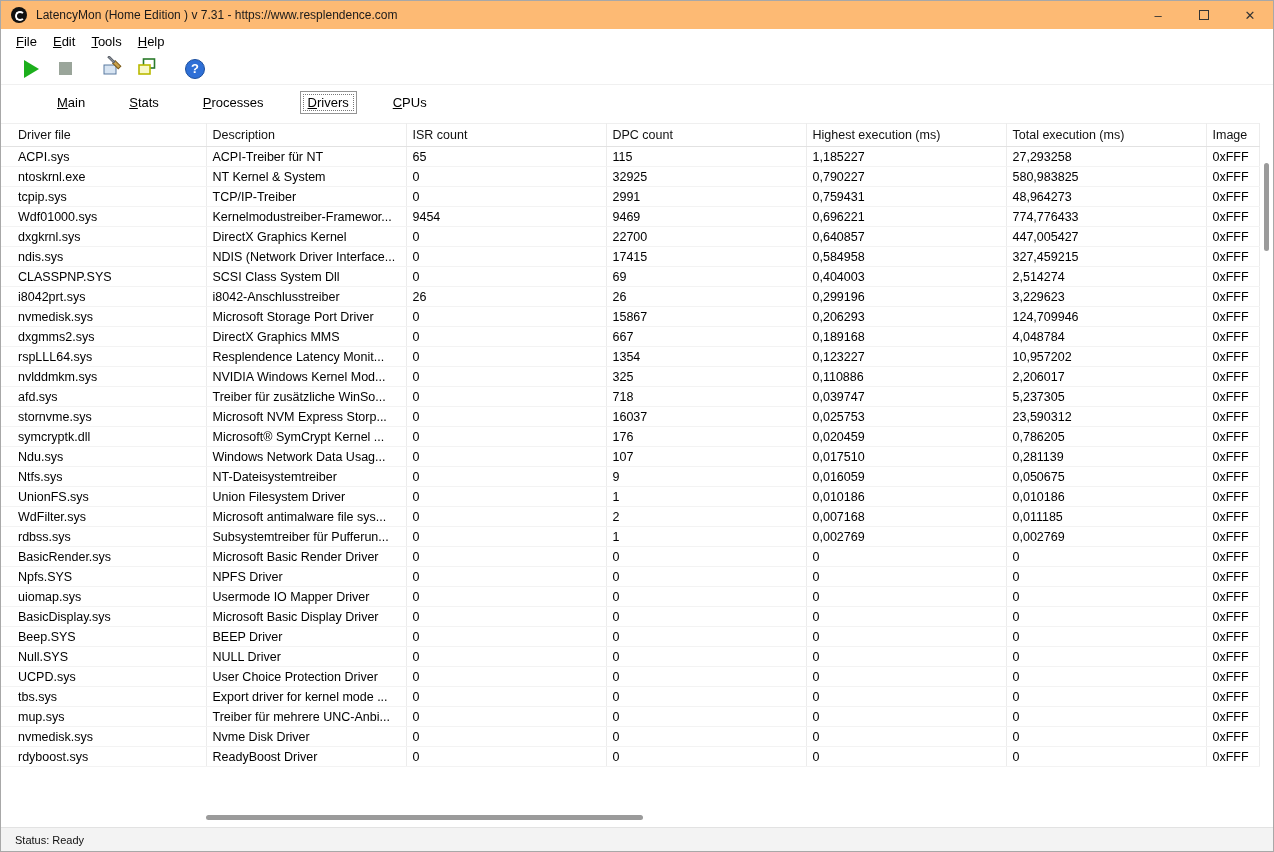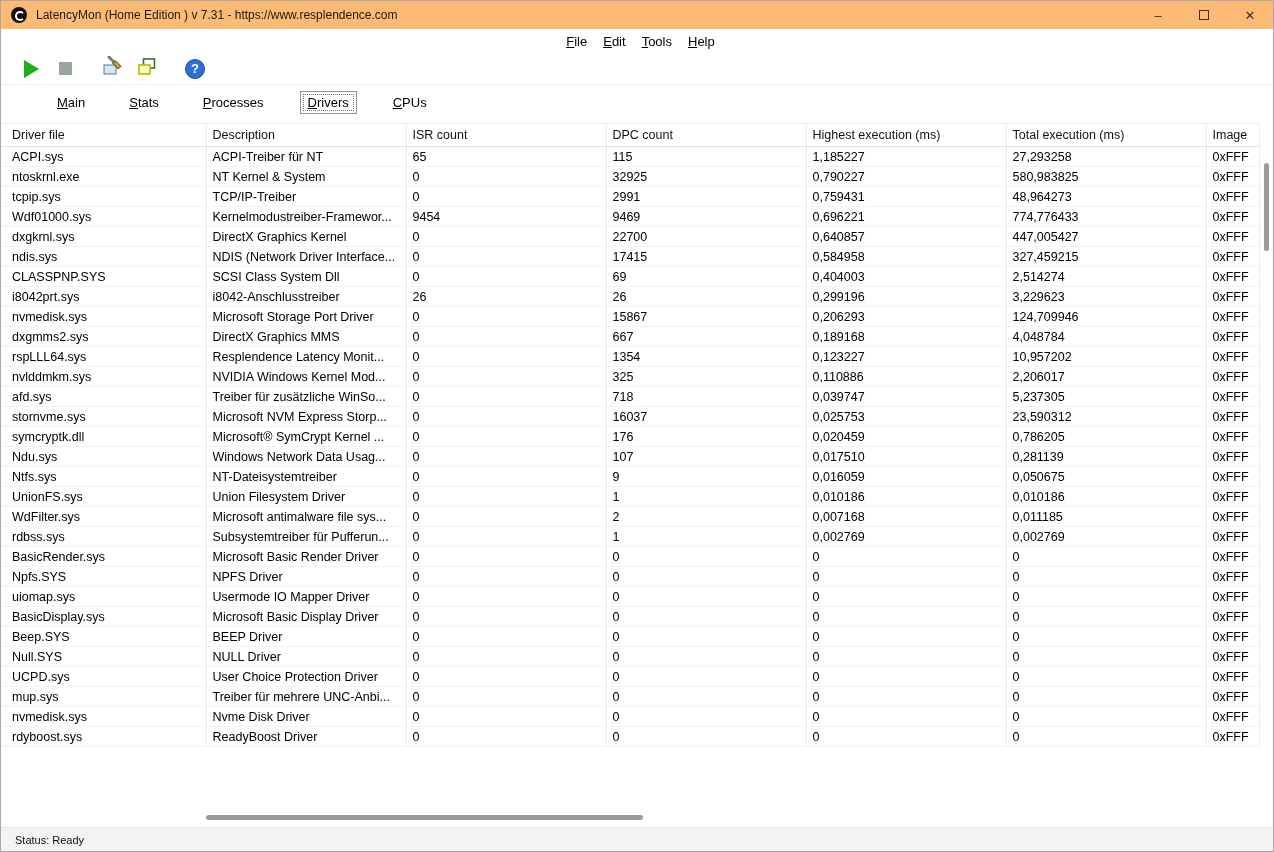--- a/index.html
+++ b/index.html
@@ -16,21 +16,21 @@
   .app-icon::after { content:""; position:absolute; left:4px; top:4px; width:6px; height:6px;
               border:2px solid #fff; border-right-color:transparent; border-radius:50%; }
   .title-text { font-size:12px; margin-left:9px; color:#1a1a1a; white-space:nowrap; }
   .win-btns { margin-left:auto; display:flex; height:28px; }
   .win-btn { width:46px; height:28px; display:flex; align-items:center; justify-content:center;
              font-size:13px; color:#333; background:transparent; border:none; cursor:default; }
   .max-glyph { width:10px; height:10px; border:1px solid #333; display:inline-block; }
 
   
   .menubar { height:24px; flex:0 0 24px; display:flex; align-items:center; padding-left:7px;
-             background:#fff;justify-content:center; }
+             background:#fff; }
   .menu-item { font-size:13px; padding:3px 8px; background:none; border:none; cursor:default;
                font-family:"Liberation Sans", sans-serif; }
 
   
   .toolbar { height:32px; flex:0 0 32px; display:flex; align-items:center; padding-left:16px;
              background:#fff; border-bottom:1px solid #f0f0f0; }
   .tbtn { width:28px; height:26px; display:flex; align-items:center; justify-content:center;
           background:none; border:none; cursor:default; margin-right:6px; }
   .play-shape { width:0; height:0; border-left:15px solid #1caf1c;
                 border-top:9px solid transparent; border-bottom:9px solid transparent; }
@@ -48,21 +48,21 @@
   .tab.active { border:1px solid #949494; padding:3px 7px;
                 outline:1px dotted #777; outline-offset:-4px; }
 
   
   .main { flex:1 1 auto; position:relative; padding-top:4px; overflow:hidden; }
   table { border-collapse:collapse; table-layout:fixed; width:1258px; }
   th, td { text-align:left; font-weight:normal; font-size:12.5px; white-space:nowrap;
            overflow:hidden; padding:0 0 0 6px; border-right:1px solid #ececec; }
   th { height:23px; border-top:1px solid #efefef; border-bottom:1px solid #e2e2e2; color:#111; }
   td { height:20px; border-bottom:1px solid #f3f3f3; }
-  th.c0, td:first-child { padding-left:11px; }
+  th.c0, td:first-child { padding-left:17px; }
 
   
   .vscroll { position:absolute; top:32px; right:0; width:14px; height:680px; }
   .vthumb  { position:absolute; top:12px; right:4px; width:5px; height:88px;
              background:#9b9b9b; border-radius:3px; }
   .hscroll { position:relative; height:18px; flex:0 0 18px; background:#fff; }
   .hthumb  { position:absolute; top:6px; left:205px; width:437px; height:5px;
              background:#9b9b9b; border-radius:3px; }
 
   
@@ -393,20 +393,29 @@
           <tr>
             <td>UCPD.sys</td>
             <td>User Choice Protection Driver</td>
             <td>0</td>
             <td>0</td>
             <td>0</td>
             <td>0</td>
             <td>0xFFF</td>
           </tr>
           <tr>
+            <td>tbs.sys</td>
+            <td>Export driver for kernel mode ...</td>
+            <td>0</td>
+            <td>0</td>
+            <td>0</td>
+            <td>0</td>
+            <td>0xFFF</td>
+          </tr>
+          <tr>
             <td>mup.sys</td>
             <td>Treiber für mehrere UNC-Anbi...</td>
             <td>0</td>
             <td>0</td>
             <td>0</td>
             <td>0</td>
             <td>0xFFF</td>
           </tr>
           <tr>
             <td>nvmedisk.sys</td>

